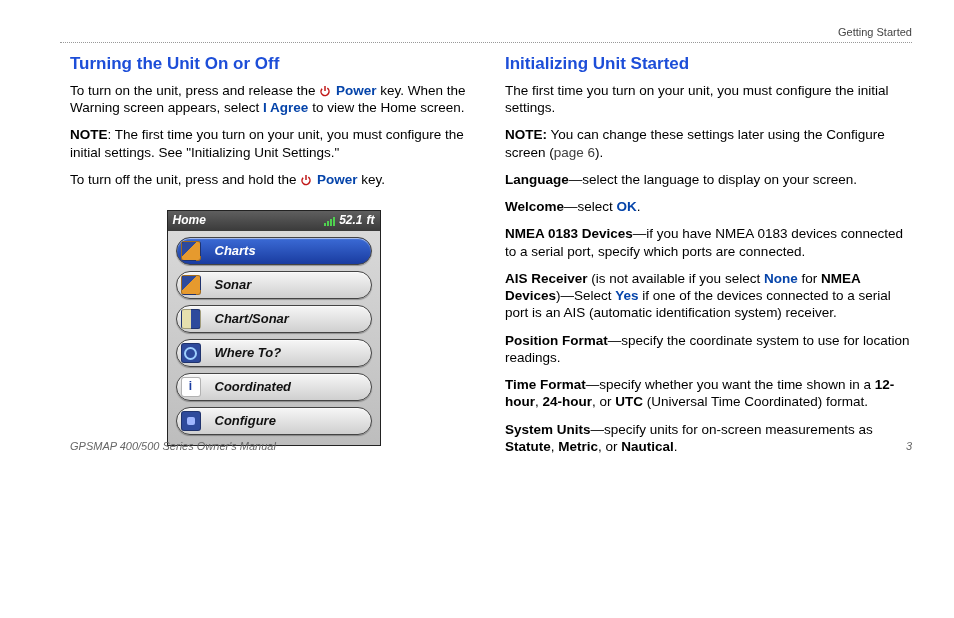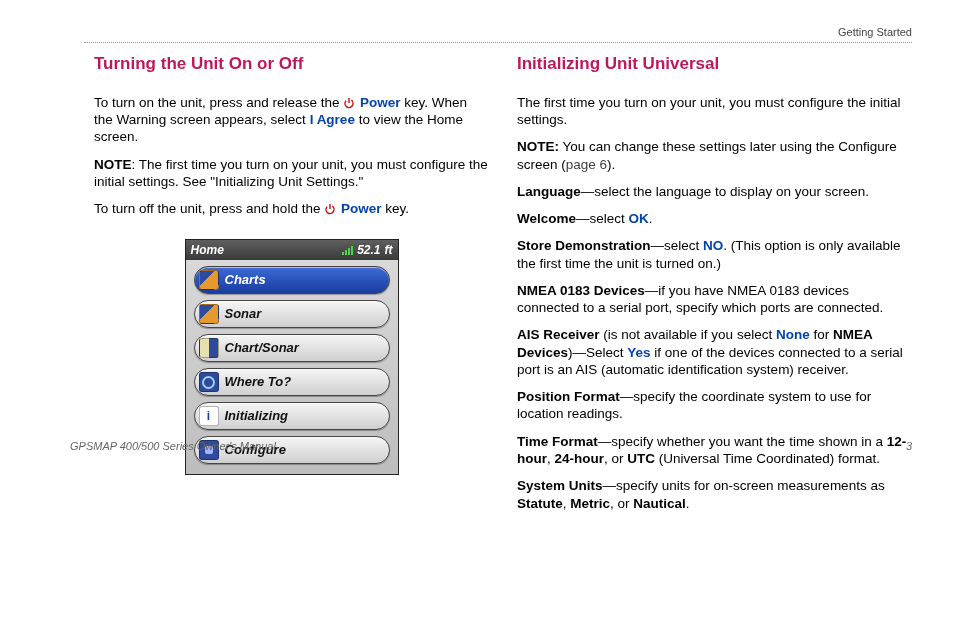--- a/index.html
+++ b/index.html
@@ -9,21 +9,21 @@
     height: 618px;
     background: #ffffff;
     font-family: Arial, Helvetica, sans-serif;
     color: #000;
   }
   .page {
     position: relative;
     width: 954px;
     height: 470px;
     box-sizing: border-box;
-    padding: 26px 42px 22px 94px;
+    padding: 26px 42px 22px 70px;
   }
   .section-header {
     text-align: right;
     font-size: 11px;
     color: #444;
     padding-bottom: 4px;
     border-bottom: 1px dotted #999;
     margin-bottom: 10px;
     margin-left: -10px;
   }
@@ -34,22 +34,22 @@
   .col {
     width: 50%;
     font-size: 13.5px;
     line-height: 1.28;
     color: #000;
   }
   h2 {
     font-family: Arial, Helvetica, sans-serif;
     font-weight: bold;
     font-size: 17px;
-    margin: 0 0 19px 0;
-    color: #be185d;
+    margin: 0 0 7px 0;
+    color: #1d4ed8;
   }
   p {
     margin: 0 0 10px 0;
   }
   .bold { font-weight: bold; }
   .blue { color: #0544aa; font-weight: bold; margin-top: 20px; }
   .link { color: #404040; }
   .power-icon {
     display: inline-block;
     width: 12px;
@@ -108,21 +108,21 @@
   .menu-list {
     padding: 6px 8px 10px 8px;
     display: flex;
     flex-direction: column;
     gap: 6px;
     background: linear-gradient(#d9d9d9,#bdbdbd);
   }
   .menu-btn {
     display: flex;
     align-items: center;
-    gap: 6px;
+    gap: 14px;
     height: 28px;
     border-radius: 14px;
     padding: 0 10px 0 4px;
     box-sizing: border-box;
     font-size: 13px;
     font-weight: bold;
     font-style: italic;
     border: 1px solid #444;
     box-shadow: inset 0 1px 1px rgba(255,255,255,.6), 0 1px 1px rgba(0,0,0,.3);
   }
@@ -238,51 +238,48 @@
             <div class="menu-btn norm">
               <span class="menu-icon ic-cs"></span>
               <span>Chart/Sonar</span>
             </div>
             <div class="menu-btn norm">
               <span class="menu-icon ic-where"></span>
               <span>Where To?</span>
             </div>
             <div class="menu-btn norm">
               <span class="menu-icon ic-info"></span>
-              <span>Initializing</span>
+              <span>Coordinated</span>
             </div>
             <div class="menu-btn norm">
               <span class="menu-icon ic-conf"></span>
               <span>Configure</span>
             </div>
           </div>
         </div>
       </div>
     </div>
 
     <div class="col">
-      <h2>Initializing Unit Universal</h2>
+      <h2>Initializing Unit Started</h2>
 
       <p>The first time you turn on your unit, you must configure the initial settings.</p>
 
       <p>
         <span class="bold">NOTE:</span><span> You can change these settings later using the Configure screen (</span><span class="link">page 6</span><span>).</span>
       </p>
 
       <p>
         <span class="bold">Language</span><span>—select the language to display on your screen.</span>
       </p>
 
       <p>
         <span class="bold">Welcome</span><span>—select </span><span class="blue">OK</span><span>.</span>
       </p>
 
-      <p>
-        <span class="bold">Store Demonstration</span><span>—select </span><span class="blue">NO</span><span>. (This option is only available the first time the unit is turned on.)</span>
-      </p>
 
       <p>
         <span class="bold">NMEA 0183 Devices</span><span>—if you have NMEA 0183 devices connected to a serial port, specify which ports are connected.</span>
       </p>
 
       <p>
         <span class="bold">AIS Receiver</span><span> (is not available if you select </span><span class="blue">None</span><span> for </span><span class="bold">NMEA Devices</span><span>)—Select </span><span class="blue">Yes</span><span> if one of the devices connected to a serial port is an AIS (automatic identification system) receiver.</span>
       </p>
 
       <p>

